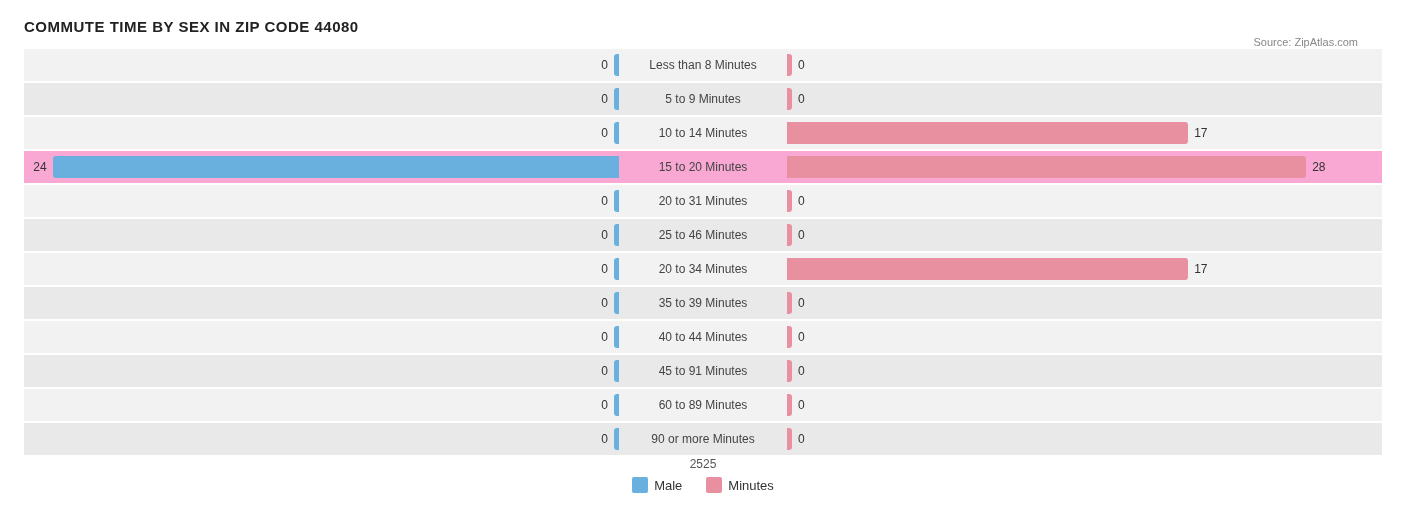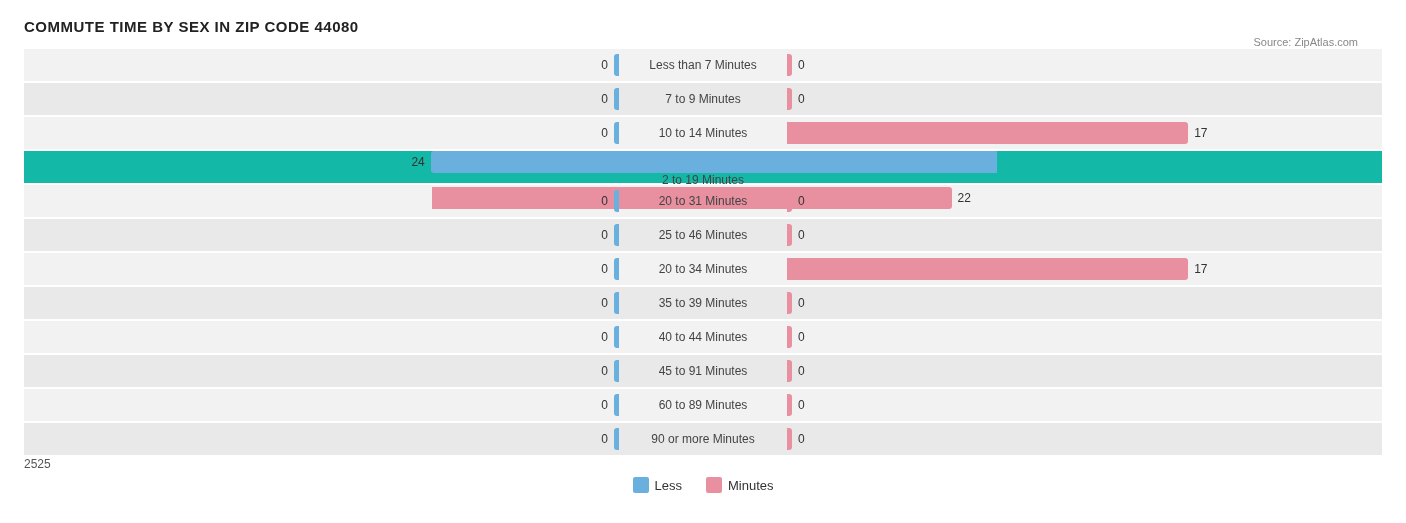--- a/index.html
+++ b/index.html
@@ -102,21 +102,21 @@
     }
     .value-right {
       font-size: 12px;
       color: #333;
       margin-left: 6px;
       min-width: 20px;
       text-align: left;
     }
     .axis-row {
       display: flex;
-      justify-content: flex-start;
+      justify-content: center;
       font-size: 12px;
       color: #555;
       padding: 0 0px;
     }
     .legend {
       display: flex;
       justify-content: center;
       gap: 24px;
       margin-top: 6px;
       font-size: 13px;
@@ -145,57 +145,57 @@
   <div class="chart-title">COMMUTE TIME BY SEX IN ZIP CODE 44080</div>
   <div class="source-label">Source: ZipAtlas.com</div>
 
   <div class="chart-area" id="chart-area">
 
   <div class="bar-row" style="background: rgb(242, 242, 242);">
         <div class="left-side">
           <span class="value-left">0</span>
           <div class="bar-male" style="width: 0px;"></div>
         </div>
-        <div class="center-label">Less than 7 Minutes</div>
-        <div class="right-side">
-          <div class="bar-female" style="width: 0px;"></div>
-          <span class="value-right">0</span>
-        </div>
-      </div>
-      <div class="bar-row" style="background: rgb(233, 233, 233);">
-        <div class="left-side">
-          <span class="value-left">0</span>
-          <div class="bar-male" style="width: 0px;"></div>
-        </div>
-        <div class="center-label">7 to 9 Minutes</div>
+        <div class="center-label">Less than 8 Minutes</div>
+        <div class="right-side">
+          <div class="bar-female" style="width: 0px;"></div>
+          <span class="value-right">0</span>
+        </div>
+      </div>
+      <div class="bar-row" style="background: rgb(233, 233, 233);">
+        <div class="left-side">
+          <span class="value-left">0</span>
+          <div class="bar-male" style="width: 0px;"></div>
+        </div>
+        <div class="center-label">5 to 9 Minutes</div>
         <div class="right-side">
           <div class="bar-female" style="width: 0px;"></div>
           <span class="value-right">0</span>
         </div>
       </div>
       <div class="bar-row" style="background: rgb(242, 242, 242);">
         <div class="left-side">
           <span class="value-left">0</span>
           <div class="bar-male" style="width: 0px;"></div>
         </div>
         <div class="center-label">10 to 14 Minutes</div>
         <div class="right-side">
           <div class="bar-female" style="width: 401.2px;"></div>
           <span class="value-right">17</span>
         </div>
       </div>
-      <div class="bar-row" style="background: #14b8a6; flex-direction: column;">
+      <div class="bar-row" style="background: #f9a8d4;">
         <div class="left-side">
           <span class="value-left">24</span>
           <div class="bar-male" style="width: 566.4px;"></div>
         </div>
-        <div class="center-label">2 to 19 Minutes</div>
+        <div class="center-label">15 to 20 Minutes</div>
         <div class="right-side">
           <div class="bar-female" style="width: 519.2px;"></div>
-          <span class="value-right">22</span>
+          <span class="value-right">28</span>
         </div>
       </div>
       <div class="bar-row" style="background: rgb(242, 242, 242);">
         <div class="left-side">
           <span class="value-left">0</span>
           <div class="bar-male" style="width: 0px;"></div>
         </div>
         <div class="center-label">20 to 31 Minutes</div>
         <div class="right-side">
           <div class="bar-female" style="width: 0px;"></div>
@@ -282,20 +282,20 @@
     </div>
 
   <div class="axis-row">
     <span>25</span>
     <span>25</span>
   </div>
 
   <div class="legend">
     <div class="legend-item">
       <div class="legend-box legend-male"></div>
-      <span>Less</span>
+      <span>Male</span>
     </div>
     <div class="legend-item">
       <div class="legend-box legend-female"></div>
       <span>Minutes</span>
     </div>
   </div>
 </div>
 
 </body></html>

